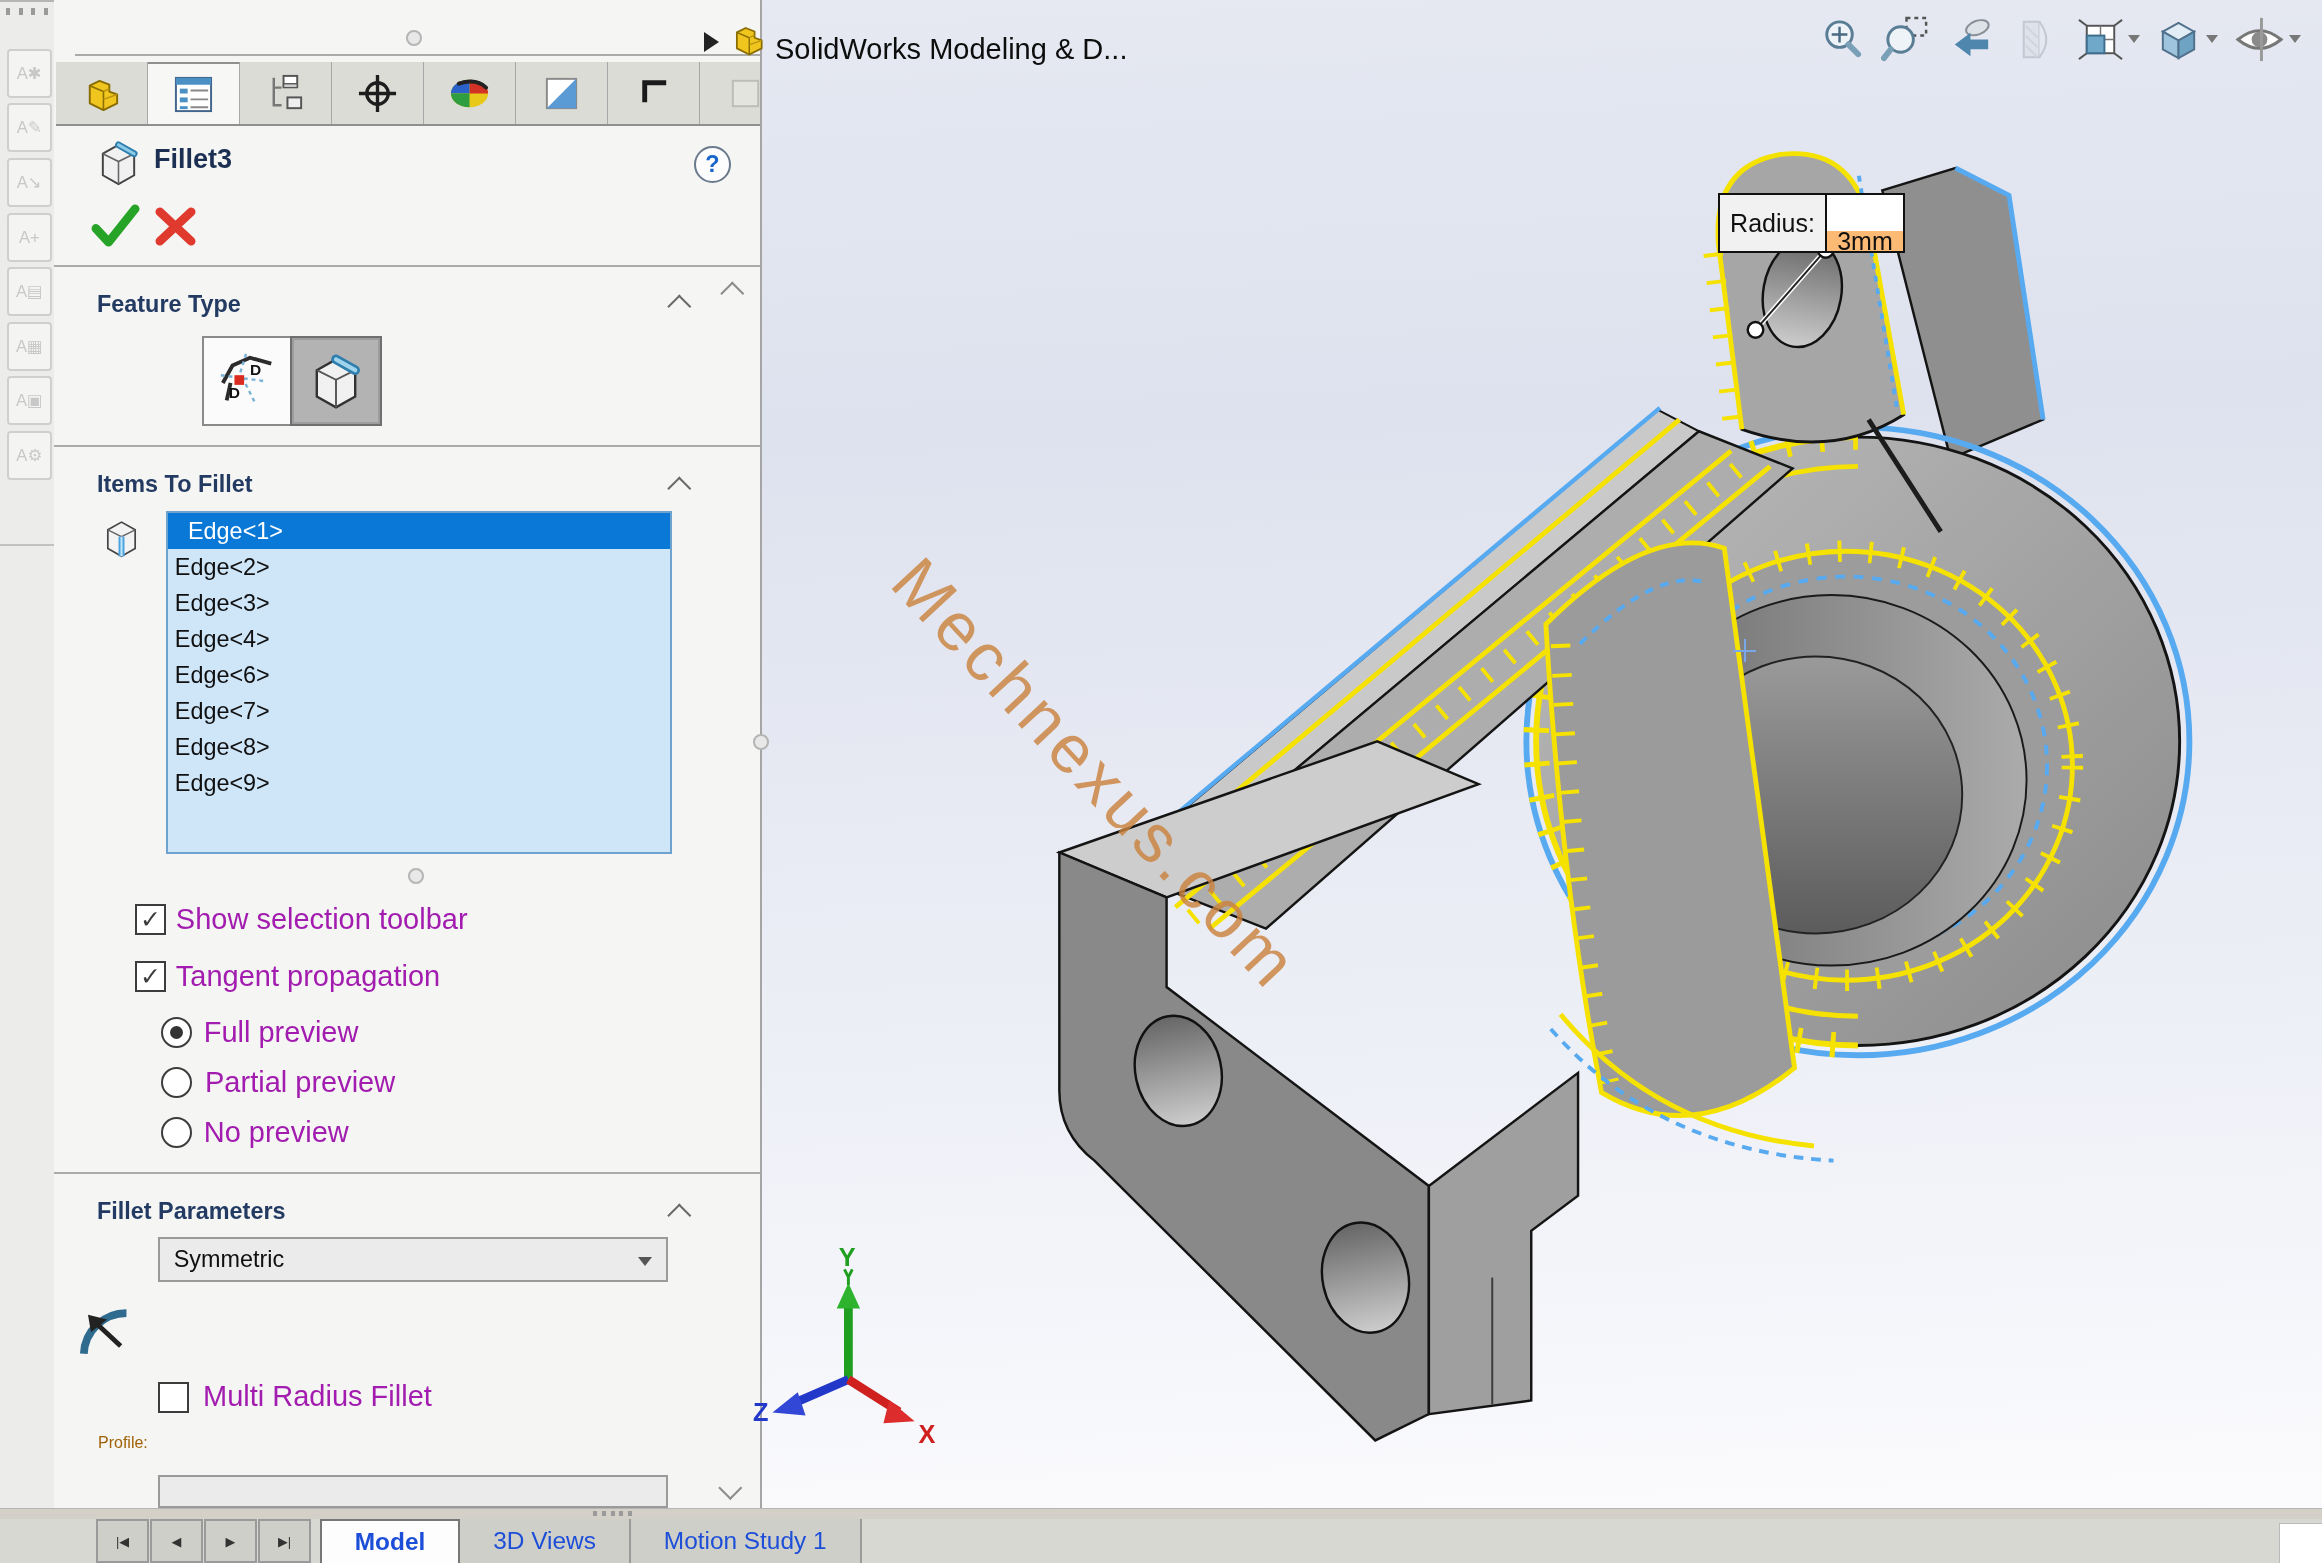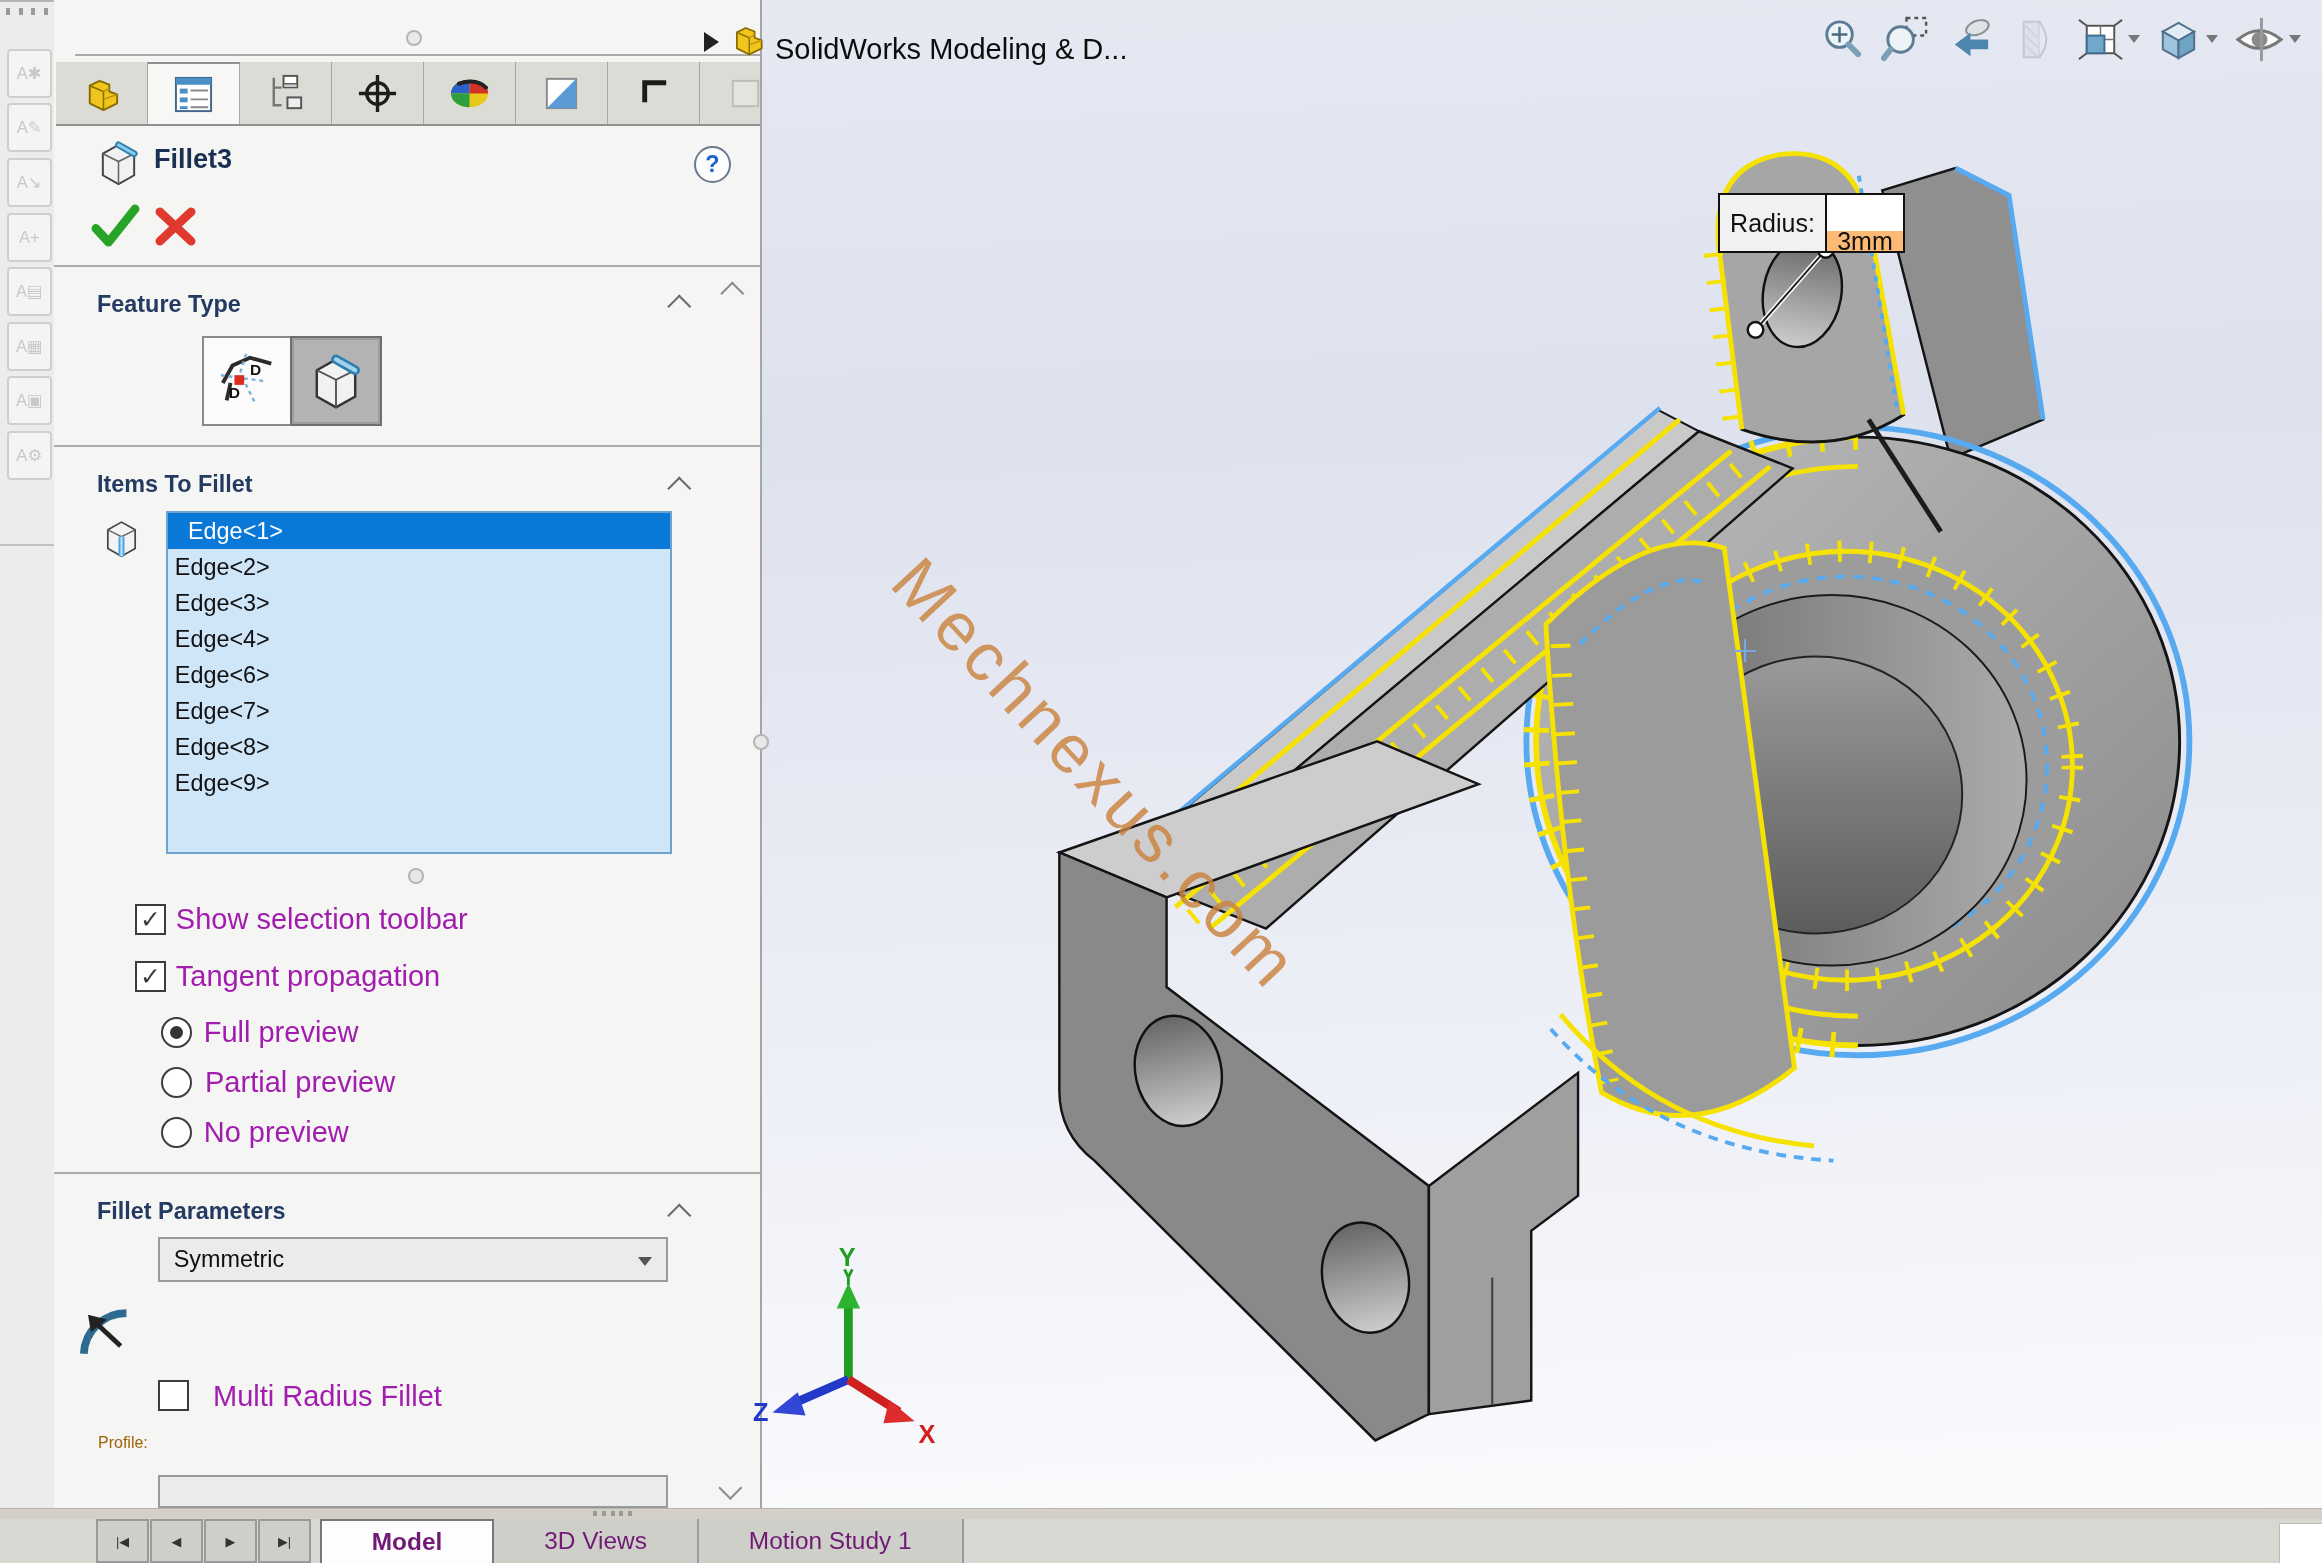--- a/index.html
+++ b/index.html
@@ -75,22 +75,22 @@
   .cursor-plus:before{content:"";position:absolute;left:10.7px;top:0;width:2px;height:23.4px;background:#7aa7e8;}
   .cursor-plus:after{content:"";position:absolute;left:0;top:10.7px;width:23.4px;height:2px;background:#7aa7e8;}
   
   .splitter{left:0;top:1508px;width:2322px;height:11.7px;background:#d4d0c8;border-top:1px solid #b5b5b5;border-bottom:1px solid #9a9a9a;}
   .split-grip{left:593px;top:1511px;width:39px;height:4.9px;
         background:repeating-linear-gradient(90deg,#9a9a9a 0 3.9px,transparent 3.9px 8.8px);}
   .bottombar{left:0;top:1519px;width:2322px;height:44px;background:#d8d8d2;display:flex;align-items:stretch;}
   .nav-btns{margin-left:96px;display:flex;}
   .nav-btn{width:49px;border:2px solid #9a9a9a;background:#cfcfc9;margin-right:1px;
            font-size:12.7px;color:#333;display:flex;align-items:center;justify-content:center;}
-  .bt-tab{padding:0 50px;font-size:24.4px;display:flex;align-items:center;border-right:2px solid #9a9a9a;
-          background:#cfcfc9;color:#701a75;}
+  .bt-tab{padding:0 33px;font-size:24.4px;display:flex;align-items:center;border-right:2px solid #9a9a9a;
+          background:#cfcfc9;color:#1d4ed8;}
   .bt-tab.active{background:#fdfdfd;font-weight:bold;border:2px solid #777;border-bottom:none;}
   .corner-box{left:2279px;top:1523px;width:43px;height:40px;background:#fff;border:1px solid #bbb;}
   svg{display:block;}
 </style>
 </head>
 <body>
 
 <div id="root">
 
   <div class="abs" style="left:0;top:0;width:2322px;height:2px;background:#b5b5b5;"></div>
@@ -311,21 +311,21 @@
   </div>
 
   <span class="abs" style="left:78px;top:1307px;">
     <svg width="62" height="49" viewBox="0 0 64 50">
       <path d="M6 48 A 44 44 0 0 1 50 6" fill="none" stroke="#2f6b8f" stroke-width="8"></path>
       <path d="M44 40 L16 14" stroke="#222" stroke-width="5"></path>
       <path d="M10 8 L30 12 L14 26 Z" fill="#222" transform="rotate(3 16 14)"></path>
     </svg>
   </span>
 
-  <div class="abs" style="left:158px;top:1380px;display:flex;align-items:flex-start;gap:24px;">
+  <div class="abs" style="left:158px;top:1380px;display:flex;align-items:flex-end;gap:14px;">
     <div class="cb-box" id="cb3"></div>
     <div class="cb-label">Multi Radius Fillet</div>
   </div>
 
   <div class="abs plain-label" style="left:98px;top:1434px;">Profile:</div>
   <div class="abs combo" style="top:1475px;height:33px;overflow:hidden;"></div>
 
   <div class="abs chev down" style="left:722px;top:1480px;border-color:#8c8c8c;"></div>
 
   <div class="abs viewport"></div>

